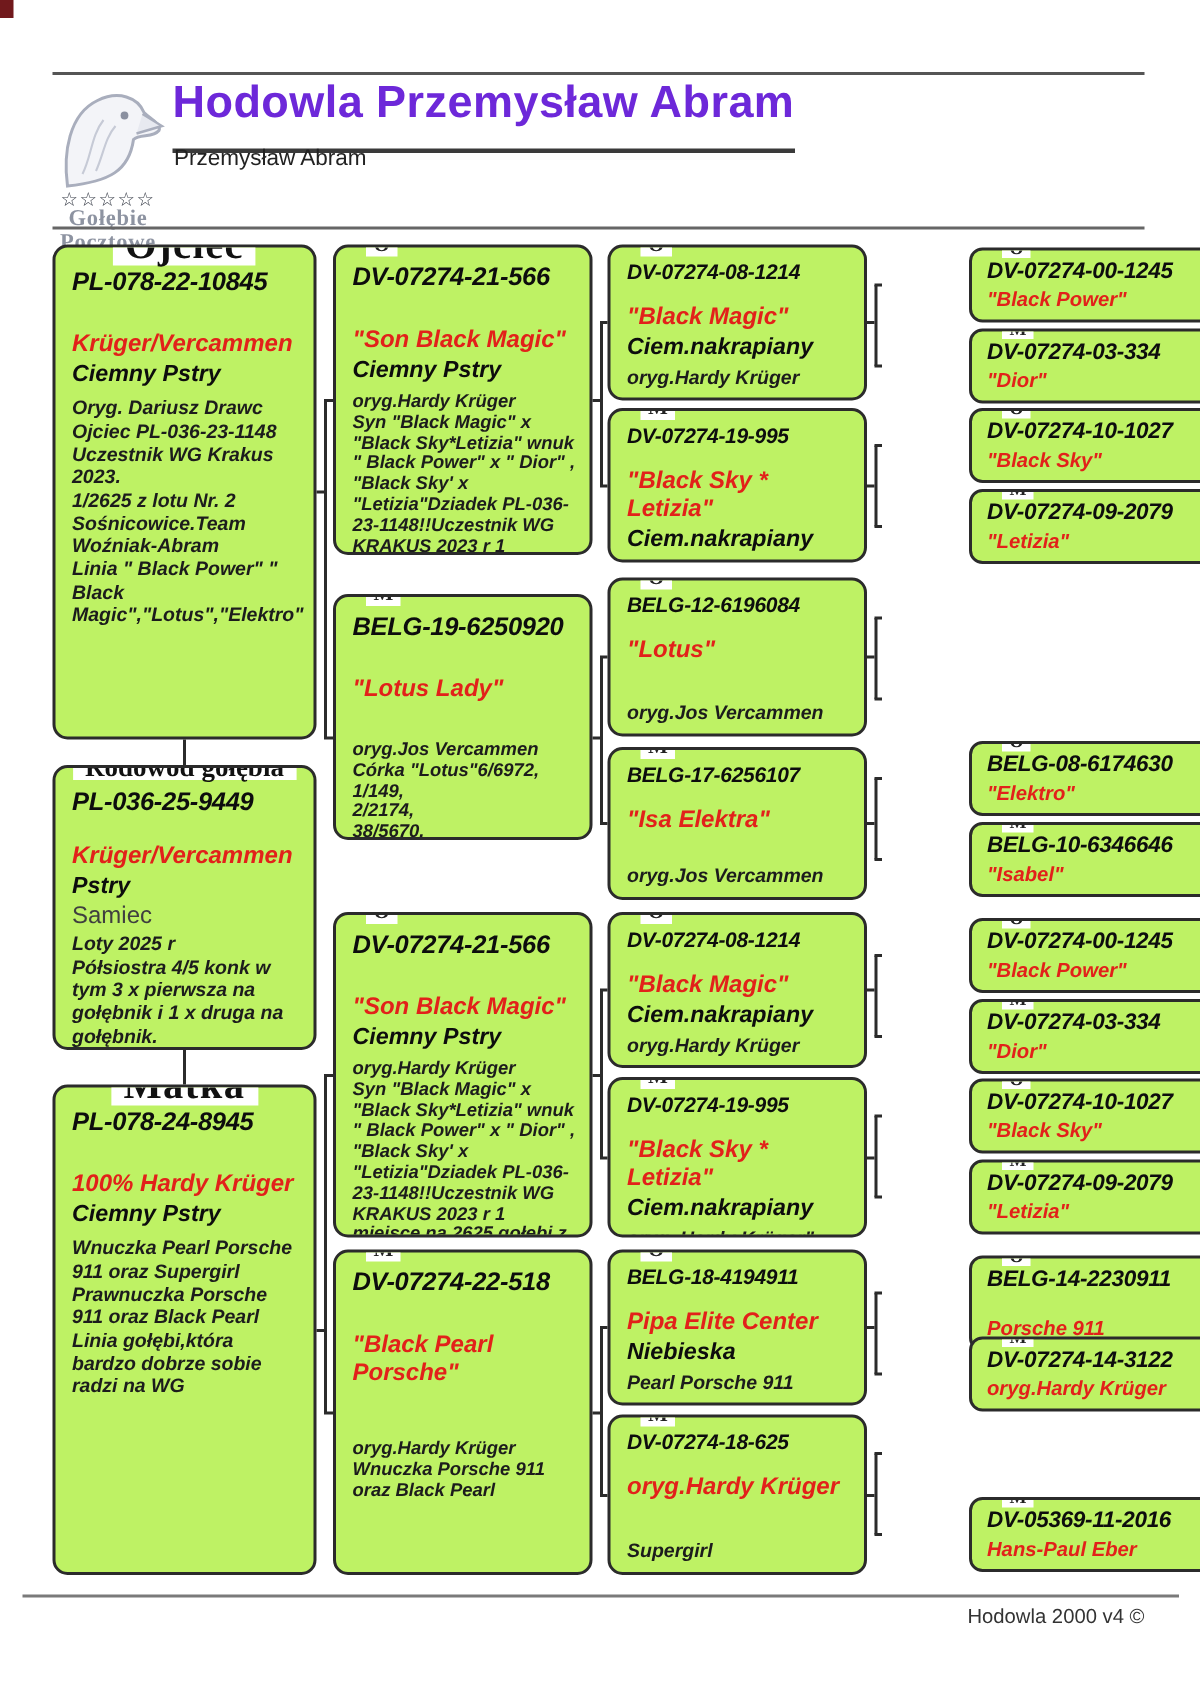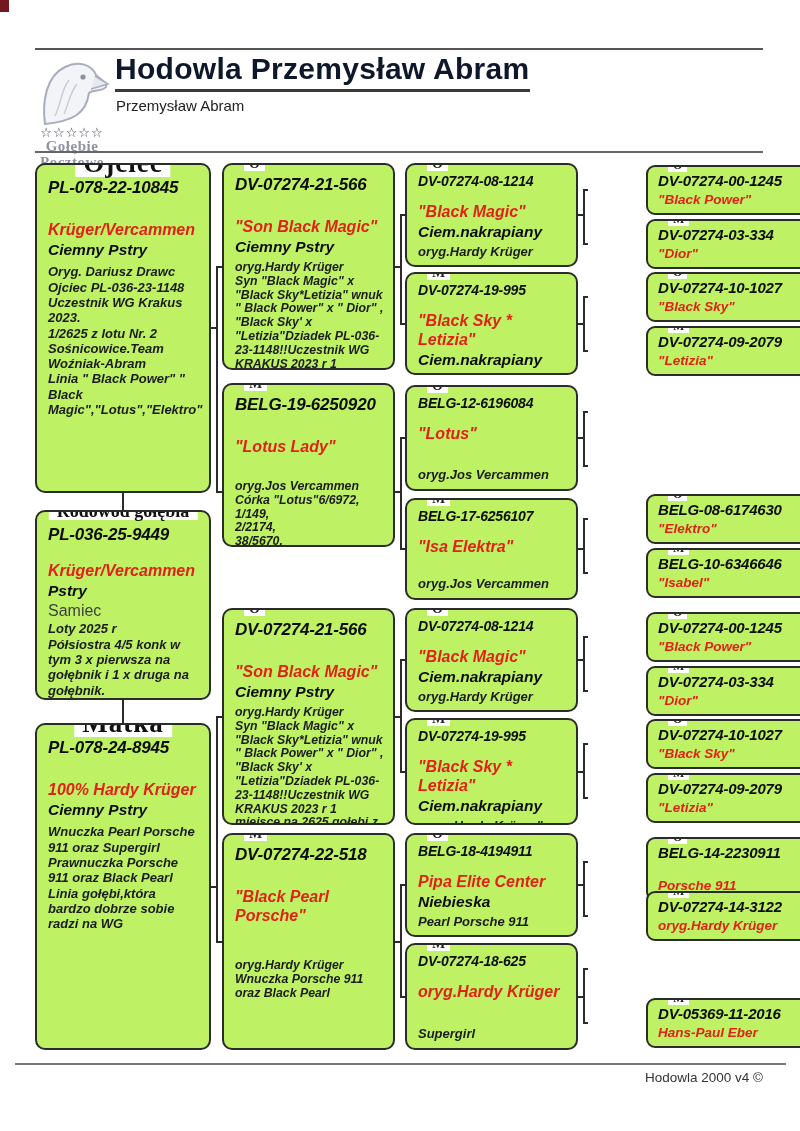--- a/index.html
+++ b/index.html
@@ -12,22 +12,22 @@
   #rule-top  { left:35px; top:48px;  width:728px; height:2px; }
   #rule-head { left:35px; top:151px; width:728px; height:2px; background:#666; }
   #rule-foot { left:15px; top:1063px; width:771px; height:2px; background:#7a7a7a; }
 
   .logo { position:absolute; left:26px; top:56px; width:92px; text-align:center; }
   .logo svg { display:block; margin:0 auto; }
   .logo .stars { font-size:13px; color:#3c414c; line-height:1; letter-spacing:1px; }
   .logo .lname { font-family:"Liberation Serif", serif; font-weight:bold; font-size:15px;
                  color:#8d93a1; line-height:1.05; letter-spacing:0.5px; }
 
-  .title { position:absolute; left:115px; top:52px; font-size:30px; font-weight:bold; color:#0f172a;
-           border-bottom:3px solid #3a3a3a; padding-bottom:3px; letter-spacing:0.3px; white-space:nowrap; }
+  .title { position:absolute; left:115px; top:52px; font-size:30px; font-weight:bold; color:#6d28d9;
+           border-bottom:3px solid #3a3a3a; padding-bottom:13px; letter-spacing:0.3px; white-space:nowrap; }
   .subtitle { position:absolute; left:116px; top:97px; font-size:15px; color:#222; }
 
   #ped { position:absolute; left:35px; top:163px; width:728px; height:890px; }
 
   .box { position:absolute; border:2px solid #2b2b2b; border-radius:10px; background:#bef264;
          box-sizing:border-box; display:flex; flex-direction:column;
          padding:10px 9px 6px 11px; overflow:hidden; }
   .c1 { left:0;     width:176px; padding-top:13px; }
   .c2 { left:187px; width:173px; }
   .c3 { left:370px; width:173px; padding-top:8px; }
@@ -117,21 +117,21 @@
     </div>
 
     <div class="box c2" id="g2-0" style="top:0;height:207px">
         <span class="sexlab">O</span>
         <div class="ring">DV-07274-21-566</div>
         <div class="bname bind-opt">"Son Black Magic"</div>
         <div class="breed bind-opt">Ciemny Pstry</div>
         <div class="desc bind-opt">oryg.Hardy Krüger
 Syn "Black Magic" x "Black Sky*Letizia" wnuk " Black Power" x " Dior" , "Black Sky' x "Letizia"Dziadek PL-036-23-1148!!Uczestnik WG KRAKUS 2023 r 1 miejsce na 2625 gołębi z lotu Nr.2</div>
       </div>
-    <div class="box c2" id="g2-1" style="top:220px;height:164px">
+    <div class="box c2" id="g2-1" style="top:233px;height:164px">
         <span class="sexlab">M</span>
         <div class="ring">BELG-19-6250920</div>
         <div class="bname bind-opt">"Lotus Lady"</div>
         <div class="desc bind-opt" style="margin-top:24px">oryg.Jos Vercammen
 Córka "Lotus"6/6972,
 1/149,
 2/2174,
 38/5670,
 73/1581,
 49/2538

